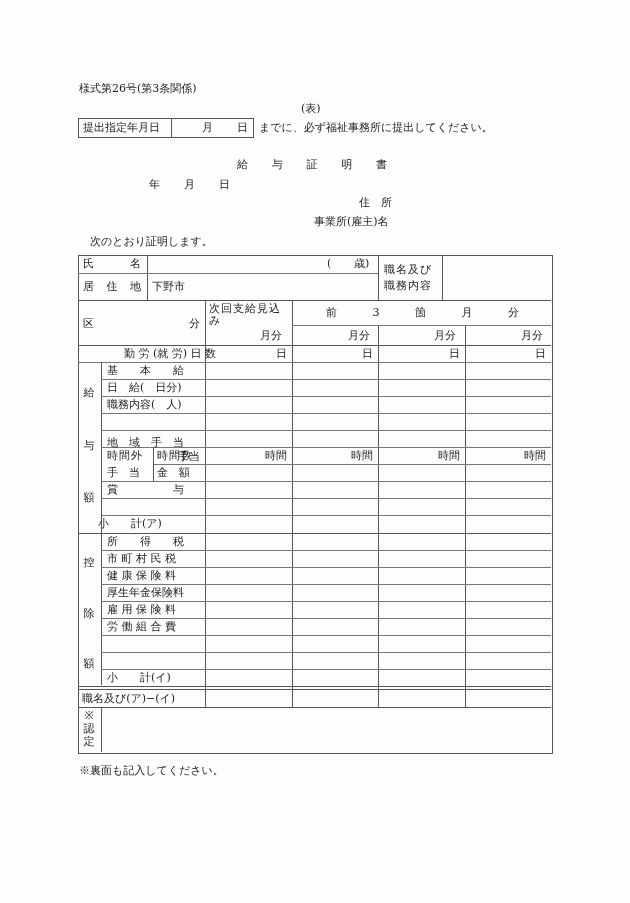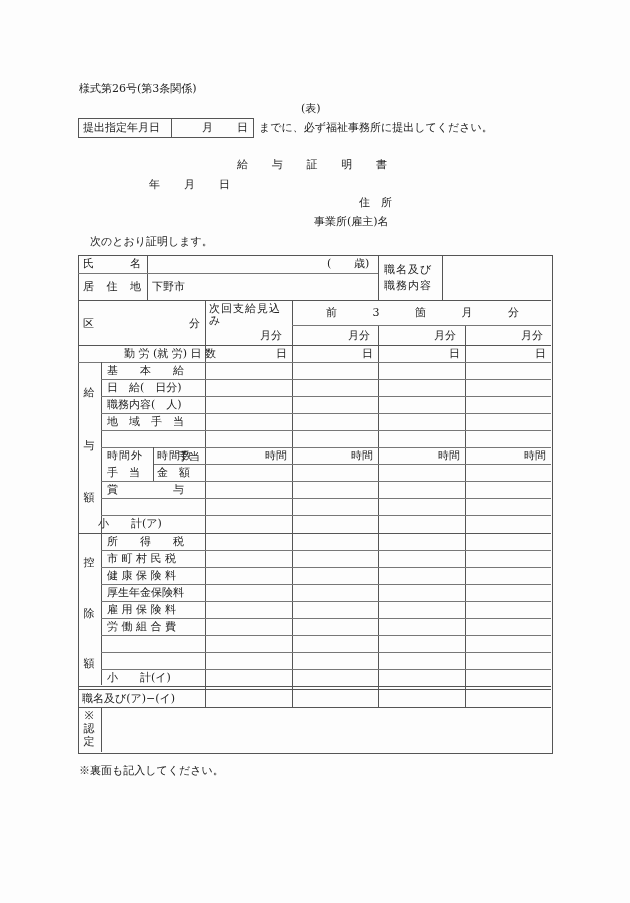--- a/index.html
+++ b/index.html
@@ -127,21 +127,21 @@
 
 <div style="position:absolute;left:80px;top:385px;width:18px;height:120px;display:flex;flex-direction:column;justify-content:space-between;align-items:center;">
   <span>給</span>
   <span>与</span>
   <span>額</span>
 </div>
 
 <div class="cell-text" style="left:107px;top:364px;font-family:Liberation Mono, monospace;">基　　本　　給</div>
 <div class="cell-text" style="left:107px;top:381px;">日　給(　日分)</div>
 <div class="cell-text" style="left:107px;top:398px;">職務内容(　人)</div>
-<div class="cell-text" style="left:107px;top:415px;font-family:Liberation Mono, monospace;">地　域　手　当</div>
+<div class="cell-text" style="left:107px;top:436px;font-family:Liberation Mono, monospace;">地　域　手　当</div>
 <div class="cell-text" style="left:178px;top:450px;">手当</div>
 <div class="cell-text" style="left:107px;top:449px;letter-spacing:1px;">時間外</div>
 <div class="cell-text" style="left:157px;top:449px;letter-spacing:1px;">時間数</div>
 <div class="cell-text" style="left:107px;top:466px;">手　当</div>
 <div class="cell-text" style="left:157px;top:466px;">金　額</div>
 <div class="cell-text" style="left:107px;top:483px;">賞　　　　　与</div>
 <div class="cell-text" style="left:98px;top:517px;">小　　計(ア)</div>
 
 <div class="cell-text" style="left:265px;top:449px;">時間</div>
 <div class="cell-text" style="left:351px;top:449px;">時間</div>

